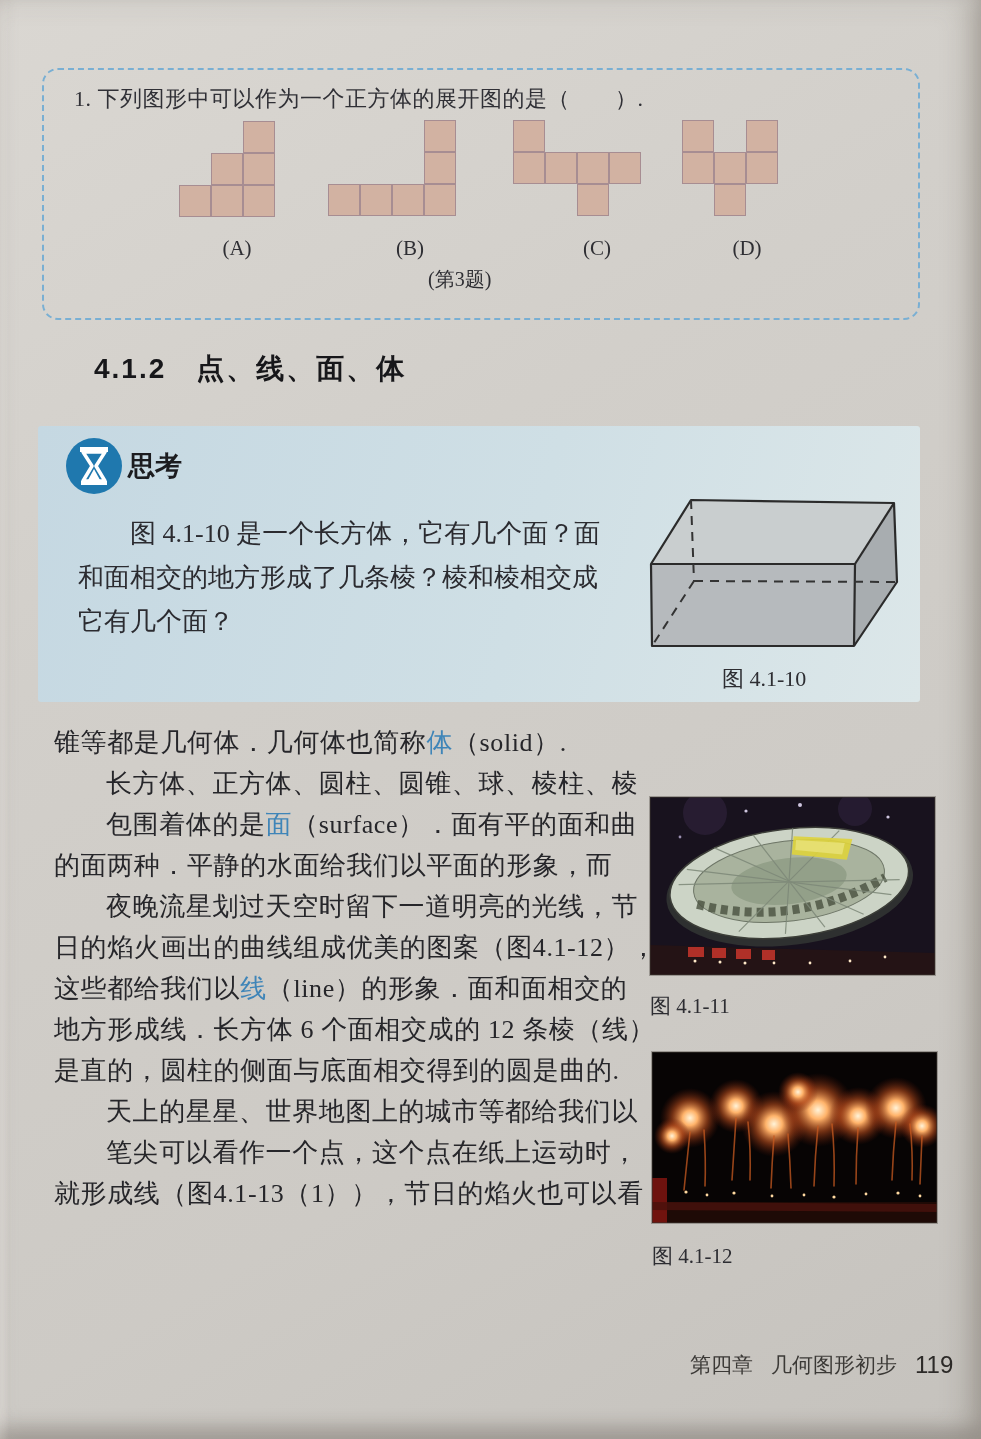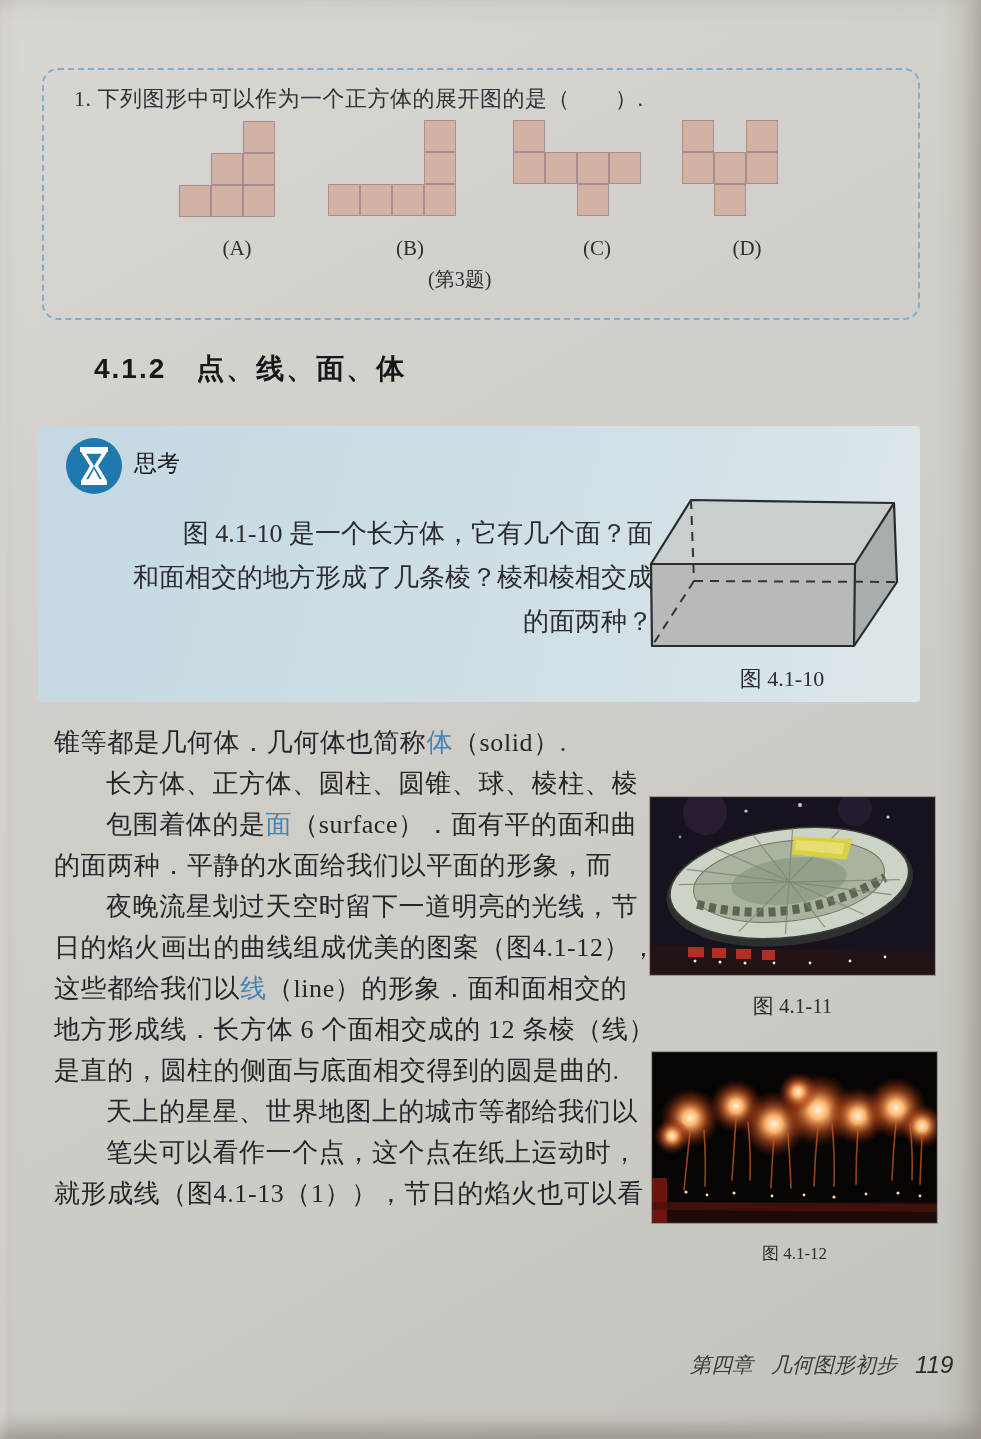--- a/index.html
+++ b/index.html
@@ -18,42 +18,42 @@
   .net-cell{position:absolute;box-sizing:border-box;background:#d2b2a2;border:1.5px solid #a78d92;}
   .opt-label{position:absolute;top:236px;width:60px;text-align:center;font-size:21px;color:#2e2e33;}
   .q-caption{position:absolute;left:428px;top:266px;width:130px;text-align:left;font-size:20px;color:#2e2e33;}
   
   .heading{position:absolute;left:94px;top:350px;font-family:"Liberation Sans","DejaVu Sans",sans-serif;
     font-weight:bold;font-size:28px;letter-spacing:2px;color:#17171a;white-space:nowrap;}
   
   .think-box{position:absolute;left:38px;top:426px;width:882px;height:276px;border-radius:3px;
     background:linear-gradient(105deg,#c5d8e2 0%,#cfdfe5 55%,#dce7e9 100%);}
   .think-icon{position:absolute;left:64px;top:436px;width:60px;height:60px;}
-  .think-title{position:absolute;left:134px;top:448px;font-family:"Liberation Sans","DejaVu Sans",sans-serif;
-    font-weight:normal;font-size:23px;color:#1c1c1f;}
+  .think-title{position:absolute;left:128px;top:448px;font-family:"Liberation Sans","DejaVu Sans",sans-serif;
+    font-weight:bold;font-size:27px;color:#1c1c1f;}
   .think-text{position:absolute;left:78px;top:512px;width:575px;}
-  .think-text .tline{height:44px;line-height:44px;font-size:26px;white-space:nowrap;color:#2b2b30;text-align:right;}
+  .think-text .tline{height:44px;line-height:44px;font-size:26px;white-space:nowrap;color:#2b2b30;}
   .think-text .tline:first-child{text-indent:2em;}
   .cuboid{position:absolute;left:636px;top:486px;}
-  .fig-caption{position:absolute;text-align:center;font-size:22px;color:#2d2d32;}
+  .fig-caption{position:absolute;text-align:left;font-size:22px;color:#2d2d32;}
   #cap10{left:722px;top:664px;width:120px;}
   #cap11{left:650px;top:992px;width:285px;font-size:21px;}
-  #cap12{left:652px;top:1242px;width:285px;font-size:17px;}
+  #cap12{left:652px;top:1242px;width:285px;font-size:21px;}
   
   .body-text{position:absolute;left:54px;top:722px;width:608px;}
   .bline{height:41px;line-height:41px;font-size:26px;letter-spacing:.6px;white-space:nowrap;color:#26262a;}
   .bline.indent{text-indent:2em;}
   .kw{color:#3f85b8;}
   
   .photo{position:absolute;box-shadow:0 0 0 1px rgba(60,55,50,.35);}
   #photo-stadium{left:650px;top:797px;width:285px;height:178px;}
   #photo-fireworks{left:652px;top:1052px;width:285px;height:171px;}
   
   .footer{position:absolute;left:690px;top:1351px;display:flex;align-items:center;gap:18px;
-    font-family:"Liberation Sans","DejaVu Sans",sans-serif;color:#3b3936;font-style:italic;}
+    font-family:"Liberation Sans","DejaVu Sans",sans-serif;color:#3b3936;}
   .footer .chap{font-size:21px;}
   .footer .sect{font-size:21px;}
   .footer .pnum{font-size:24px;color:#2c2a28;}
 </style>
 </head>
 <body>
 
 <div id="page">
   <div class="fold"></div>
 
@@ -108,21 +108,21 @@
       <rect x="16" y="11" width="28" height="5" fill="#fff"></rect>
       <rect x="17" y="45" width="26" height="4" fill="#fff"></rect>
       <path d="M19 16 L41 16 L32 30 L41 45 L19 45 L28 30 Z" fill="none" stroke="#fff" stroke-width="3.5" stroke-linejoin="round"></path>
       <path d="M30 33 L24 44 L36 44 Z" fill="#fff"></path>
     </svg>
   </div>
   <div class="think-title">思考</div>
   <div class="think-text">
       <div class="tline">图 4.1-10 是一个长方体，它有几个面？面</div>
       <div class="tline">和面相交的地方形成了几条棱？棱和棱相交成</div>
-      <div class="tline">的面两种？</div>
+      <div class="tline">它有几个面？</div>
     </div>
 
   <div class="cuboid">
     <svg width="292" height="178" viewBox="0 0 292 178">
       <polygon points="15,78 219,78 258,17 55,14" fill="#c9cecf"></polygon>
       <polygon points="16,160 218,160 219,78 15,78" fill="#b6babd"></polygon>
       <polygon points="218,160 261,96 258,17 219,78" fill="#a8adb0"></polygon>
       <g stroke="#2b2b2b" stroke-width="2.2" fill="none" stroke-linejoin="round">
         <polygon points="16,160 218,160 261,96 258,17 55,14 15,78"></polygon>
         <polyline points="15,78 219,78 218,160"></polyline>

